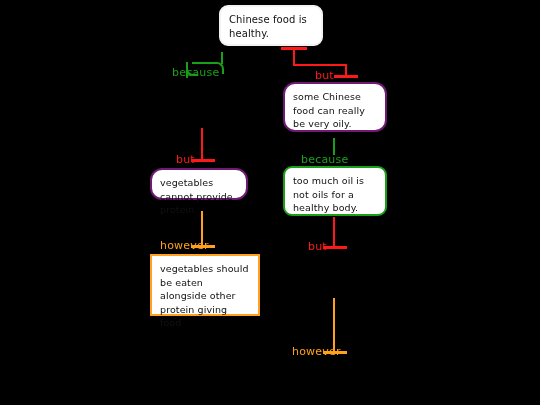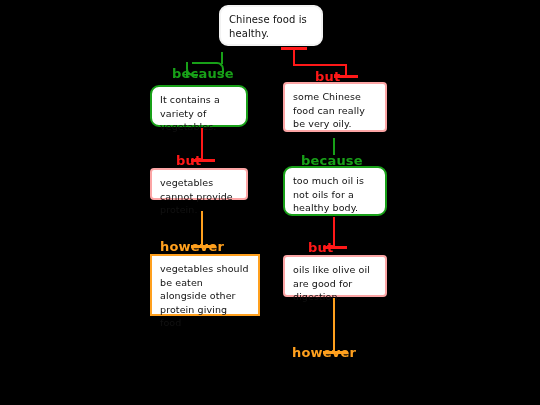--- a/index.html
+++ b/index.html
@@ -4,21 +4,21 @@
 <style>
   html,body{margin:0;padding:0;background:#000;}
   body{width:540px;height:405px;overflow:hidden;
        font-family:"DejaVu Sans","Liberation Sans",sans-serif;}
   #stage{position:relative;width:540px;height:405px;background:#000;}
 
   
   .node{position:absolute;background:#fff;color:#111;
         font-size:9.5px;line-height:13.5px;letter-spacing:.1px;
         padding:6px 7px 6px 8px;box-sizing:border-box;}
-  .node.sq{border:2px solid #fca5a5;border-radius:4px;}
+  .node.sq{border:2px solid #701a75;border-radius:12px;}
   .node.round{border:2px solid #18a018;border-radius:9px;}
   .node.orange{border:2px solid #ffa01e;border-radius:0;}
   .node.root{border:2px solid #f2f2f2;border-radius:9px;
              font-size:10px;line-height:14px;}
 
   
   .vline{position:absolute;width:2px;}
   .hline{position:absolute;height:2px;}
   .tbar{position:absolute;height:3px;}
   .arrow{position:absolute;width:0;height:0;border-left:5px solid transparent;
@@ -29,21 +29,21 @@
   .g{background:#18a018;}
   .r{background:#ff1818;}
   .o{background:#ffa01e;}
 
   
   .elbow{position:absolute;border-style:solid;border-color:#18a018;
          border-width:0 0 2px 2px;border-bottom-left-radius:7px;}
   .elbow2{position:absolute;border-style:solid;border-color:#18a018;
           border-width:2px 2px 0 0;border-top-right-radius:7px;}
 
-  .clabel{position:absolute;font-size:13px;font-weight:bold;
+  .clabel{position:absolute;font-size:11px;font-weight:normal;
           letter-spacing:.2px;white-space:nowrap;}
   .clabel.g{background:transparent;color:#18a018;}
   .clabel.r{background:transparent;color:#ff1818;}
   .clabel.o{background:transparent;color:#ffa01e;}
 </style>
 </head>
 <body>
 
 <div id="stage">
 
@@ -60,23 +60,20 @@
   <div class="arrow down ac" style="left:182px;top:78px;"></div>
   <div class="clabel g" style="left:172px;top:66px;">because</div>
 
   <div class="tbar r" style="left:281px;top:47px;width:26px;"></div>
   <div class="vline r" style="left:293px;top:49px;height:16px;"></div>
   <div class="hline r" style="left:293px;top:64px;width:54px;"></div>
   <div class="vline r" style="left:345px;top:64px;height:12px;"></div>
   <div class="tbar r" style="left:334px;top:75px;width:24px;"></div>
   <div class="clabel r" style="left:315px;top:69px;">but</div>
 
-  <div class="node round" style="left:150px;top:85px;width:98px;height:42px;">
-    <span>It contains a variety of vegetables.</span>
-  </div>
 
   <div class="vline r" style="left:201px;top:128px;height:32px;"></div>
   <div class="tbar r" style="left:191px;top:159px;width:24px;"></div>
   <div class="clabel r" style="left:176px;top:153px;">but</div>
 
   <div class="node sq" style="left:150px;top:168px;width:98px;height:32px;">
     <span>vegetables cannot provide protein.</span>
   </div>
 
   <div class="vline o" style="left:201px;top:211px;height:35px;"></div>
@@ -97,22 +94,19 @@
   <div class="clabel g" style="left:301px;top:153px;">because</div>
 
   <div class="node round" style="left:283px;top:166px;width:104px;height:50px;">
     <span>too much oil is not oils for a healthy body.</span>
   </div>
 
   <div class="vline r" style="left:333px;top:217px;height:30px;"></div>
   <div class="tbar r" style="left:323px;top:246px;width:24px;"></div>
   <div class="clabel r" style="left:308px;top:240px;">but</div>
 
-  <div class="node sq" style="left:283px;top:255px;width:104px;height:42px;">
-    <span>oils like olive oil are good for digestion.</span>
-  </div>
 
   <div class="vline o" style="left:333px;top:298px;height:54px;"></div>
   <div class="tbar o" style="left:323px;top:351px;width:24px;"></div>
   <div class="clabel o" style="left:292px;top:345px;">however</div>
 
 
 </div>
 
 </body></html>

